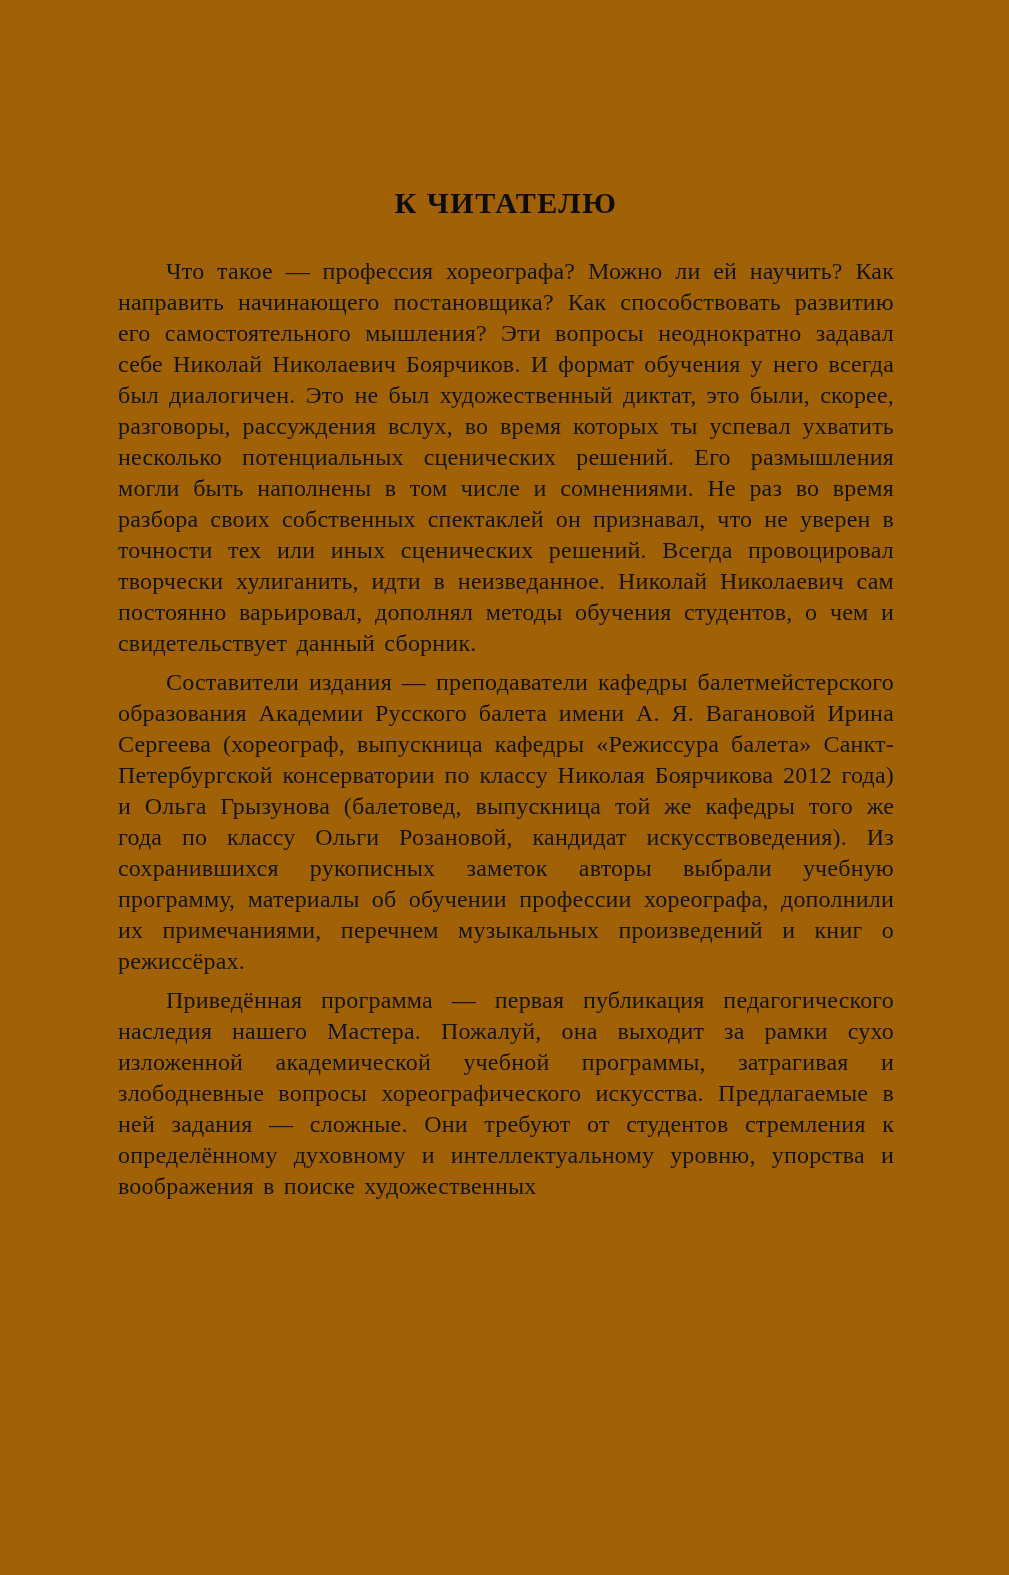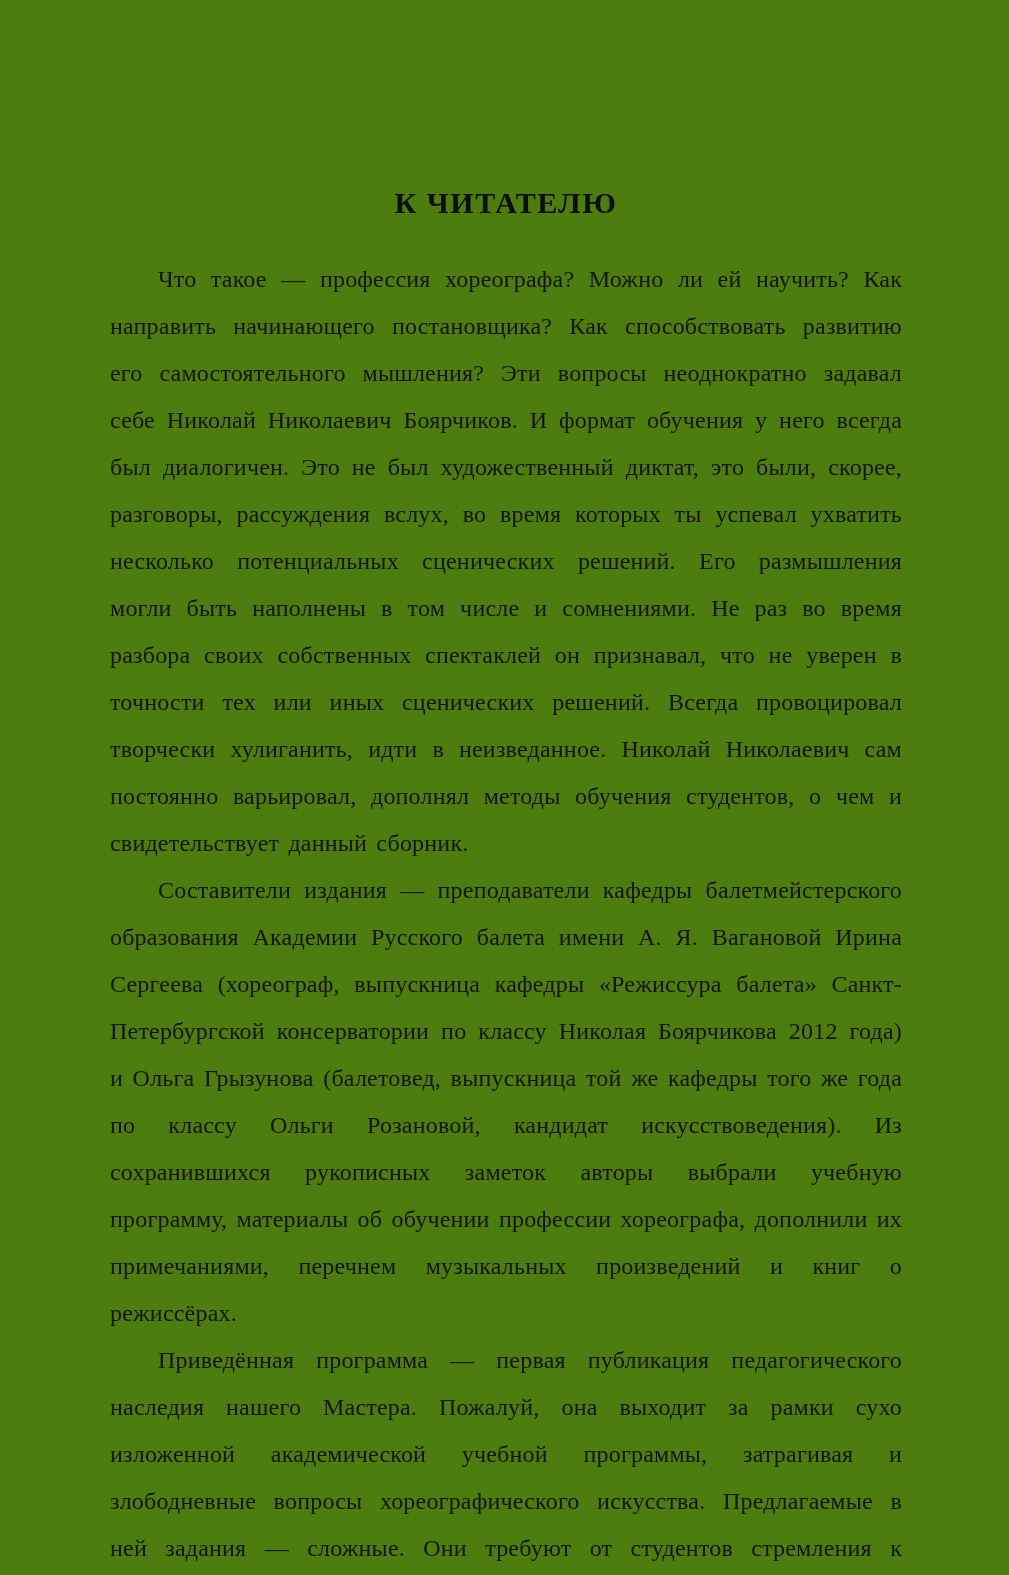--- a/index.html
+++ b/index.html
@@ -4,44 +4,44 @@
   <style>
     html, body {
       margin: 0;
       padding: 0;
       background: #ffffff;
     }
     .book-page {
       position: relative;
       width: 1009px;
       height: 1575px;
-      background: #4d7c0f;
+      background: #a16207;
       overflow: hidden;
       box-sizing: border-box;
       font-family: "Liberation Serif", "DejaVu Serif", serif;
       color: #111111;
     }
     .content {
       position: absolute;
       left: 110px;
       width: 792px;
       top: 186px;
     }
     .title {
       margin: 0 0 36px 0;
       text-align: center;
       font-size: 30px;
       font-weight: bold;
       letter-spacing: 1.5px;
       color: #0d0d0d;
     }
     .para {
-      margin: 0;
+      margin: 8px;
       font-size: 24px;
-      line-height: 47px;
+      line-height: 31px;
       text-align: justify;
       text-indent: 48px;
       word-spacing: 3px;
       letter-spacing: 0.2px;
       color: #141414;
     }
   </style>
 </head>
 <body>
 

